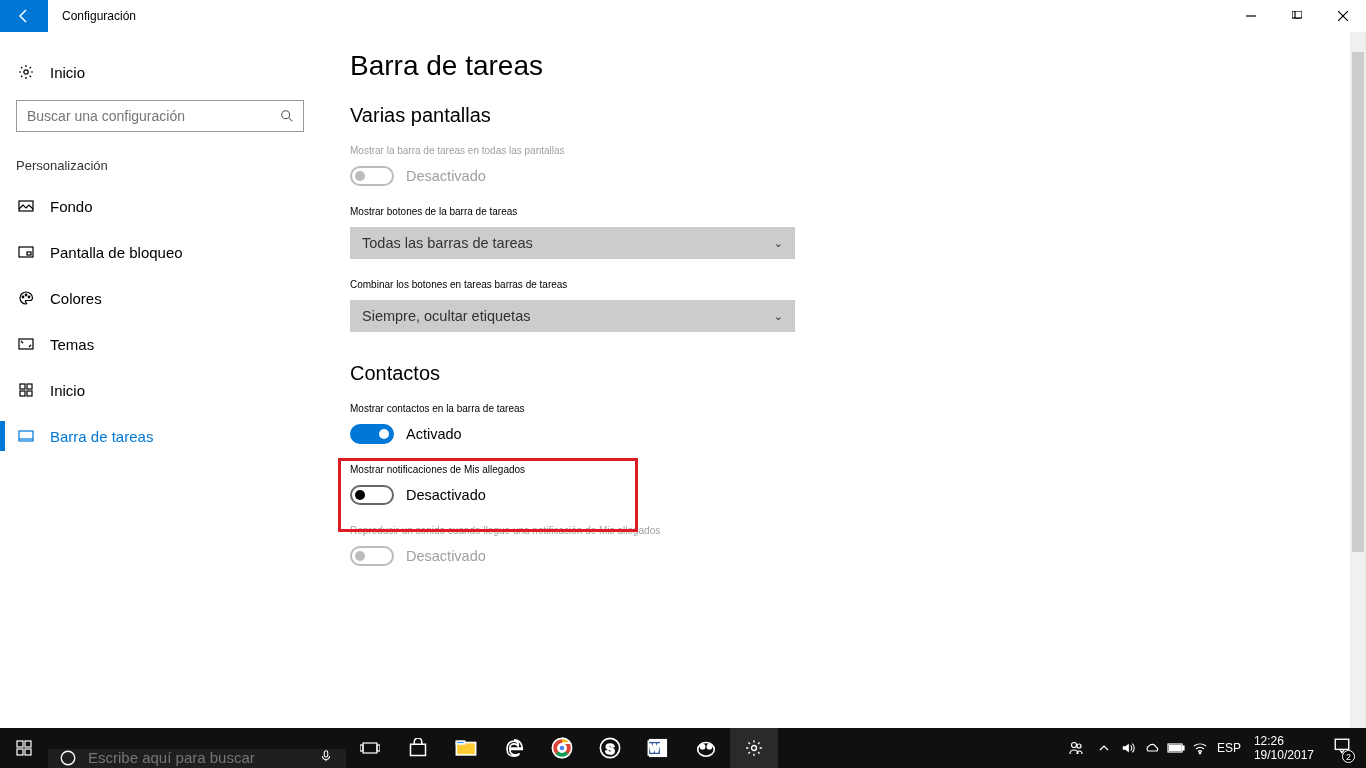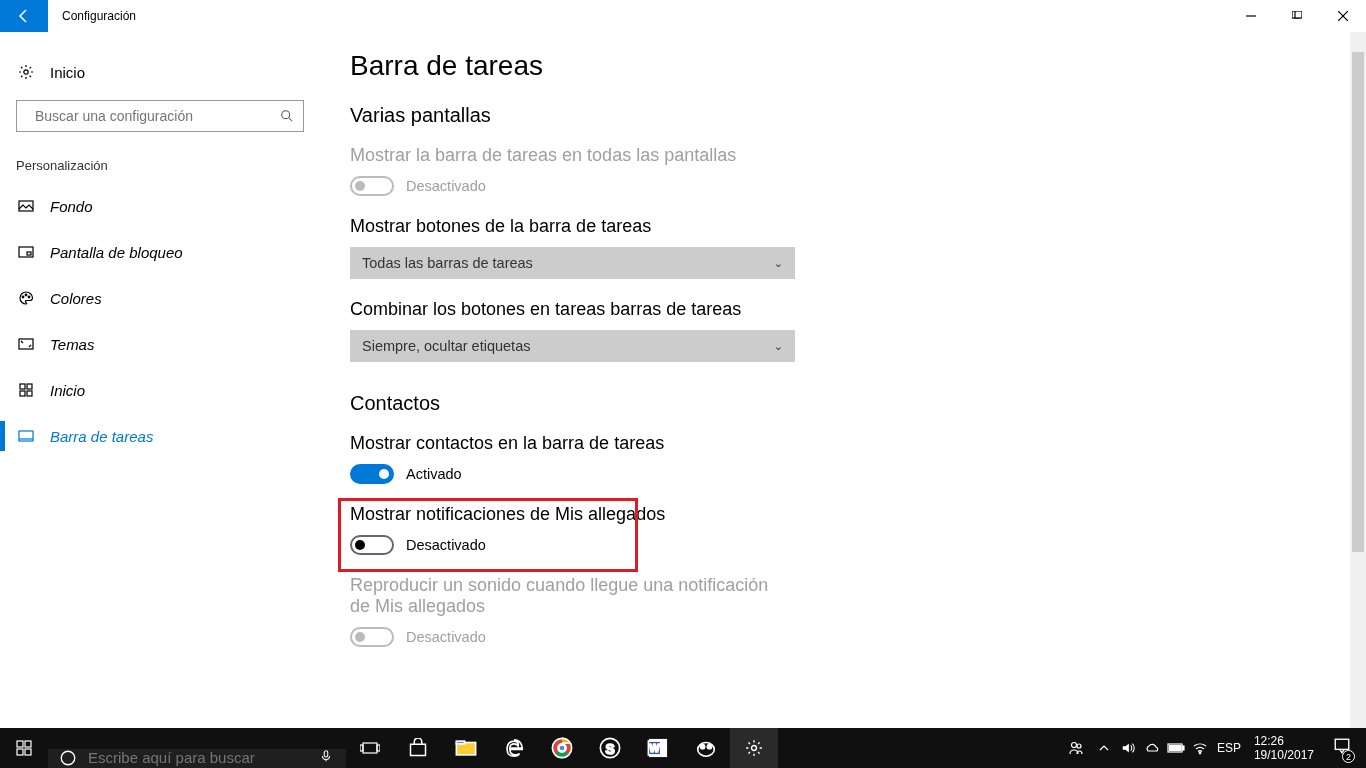--- a/index.html
+++ b/index.html
@@ -12,34 +12,34 @@
   .win-controls { position: absolute; top: 0; right: 0; display: flex; }
   .win-controls div { width: 46px; height: 32px; display: flex; align-items: center; justify-content: center; cursor: pointer; }
   .win-controls svg { width: 10px; height: 10px; }
 
   
   .app { display: flex; height: 696px; }
   .sidebar { width: 320px; padding: 18px 16px 0 16px; }
   .sidebar-row { display: flex; align-items: center; height: 44px; font-size: 15px; color: #000; cursor: pointer; }
   .sidebar-row .icon { width: 20px; display: flex; align-items: center; justify-content: center; margin-right: 14px; }
   .sidebar-section { font-size: 13px; color: #333; margin: 26px 0 10px 0; }
-  .searchbox { display: flex; align-items: center; border: 1px solid #999; height: 32px; margin-top: 6px; padding-left: 8px; }
+  .searchbox { display: flex; align-items: center; border: 1px solid #999; height: 32px; margin-top: 6px; }
   .searchbox input { flex: 1; border: none; outline: none; font-size: 14px; padding-left: 10px; background: transparent; height: 100%; }
   .searchbox .sicon { width: 32px; display: flex; align-items: center; justify-content: center; color: #555; }
-  .nav-list { margin-top: 8px; font-style: italic; }
+  .nav-list { margin-top: 8px; }
   .nav-item { display: flex; align-items: center; height: 46px; font-size: 15px; color: #000; cursor: pointer; padding-left: 0; position: relative; }
   .nav-item .icon { width: 20px; display: flex; align-items: center; justify-content: center; margin-right: 14px; }
   .nav-item.active { color: #0078d7; }
   .nav-item.active::before { content: ""; position: absolute; left: -16px; top: 8px; bottom: 8px; width: 5px; background: #0078d7; }
 
   
   .content { flex: 1; padding: 18px 40px 0 30px; overflow-y: auto; position: relative; }
   .content h1 { font-weight: 400; font-size: 28px; margin-bottom: 22px; }
   .content h2 { font-weight: 400; font-size: 20px; margin-top: 8px; margin-bottom: 18px; }
-  .setting-label { font-size: 18px; color: #000; margin-top: 10px; margin-bottom: 10px; }
+  .setting-label { font-size: 10px; color: #000; margin-top: 10px; margin-bottom: 10px; }
   .setting-label.disabled { color: #a0a0a0; }
   .toggle-row { display: flex; align-items: center; margin-bottom: 20px; }
   .toggle { width: 44px; height: 20px; border-radius: 10px; border: 2px solid #666; position: relative; cursor: pointer; background:#fff; }
   .toggle .knob { width: 10px; height: 10px; border-radius: 50%; background: #000; position: absolute; top: 3px; left: 3px; }
   .toggle.on { background: #0078d7; border-color: #0078d7; }
   .toggle.on .knob { background: #fff; left: auto; right: 3px; }
   .toggle.disabled { border-color: #bbb; cursor: default; }
   .toggle.disabled .knob { background: #bbb; }
   .toggle-text { margin-left: 12px; font-size: 14.5px; }
   .toggle-text.disabled { color: #a0a0a0; }

